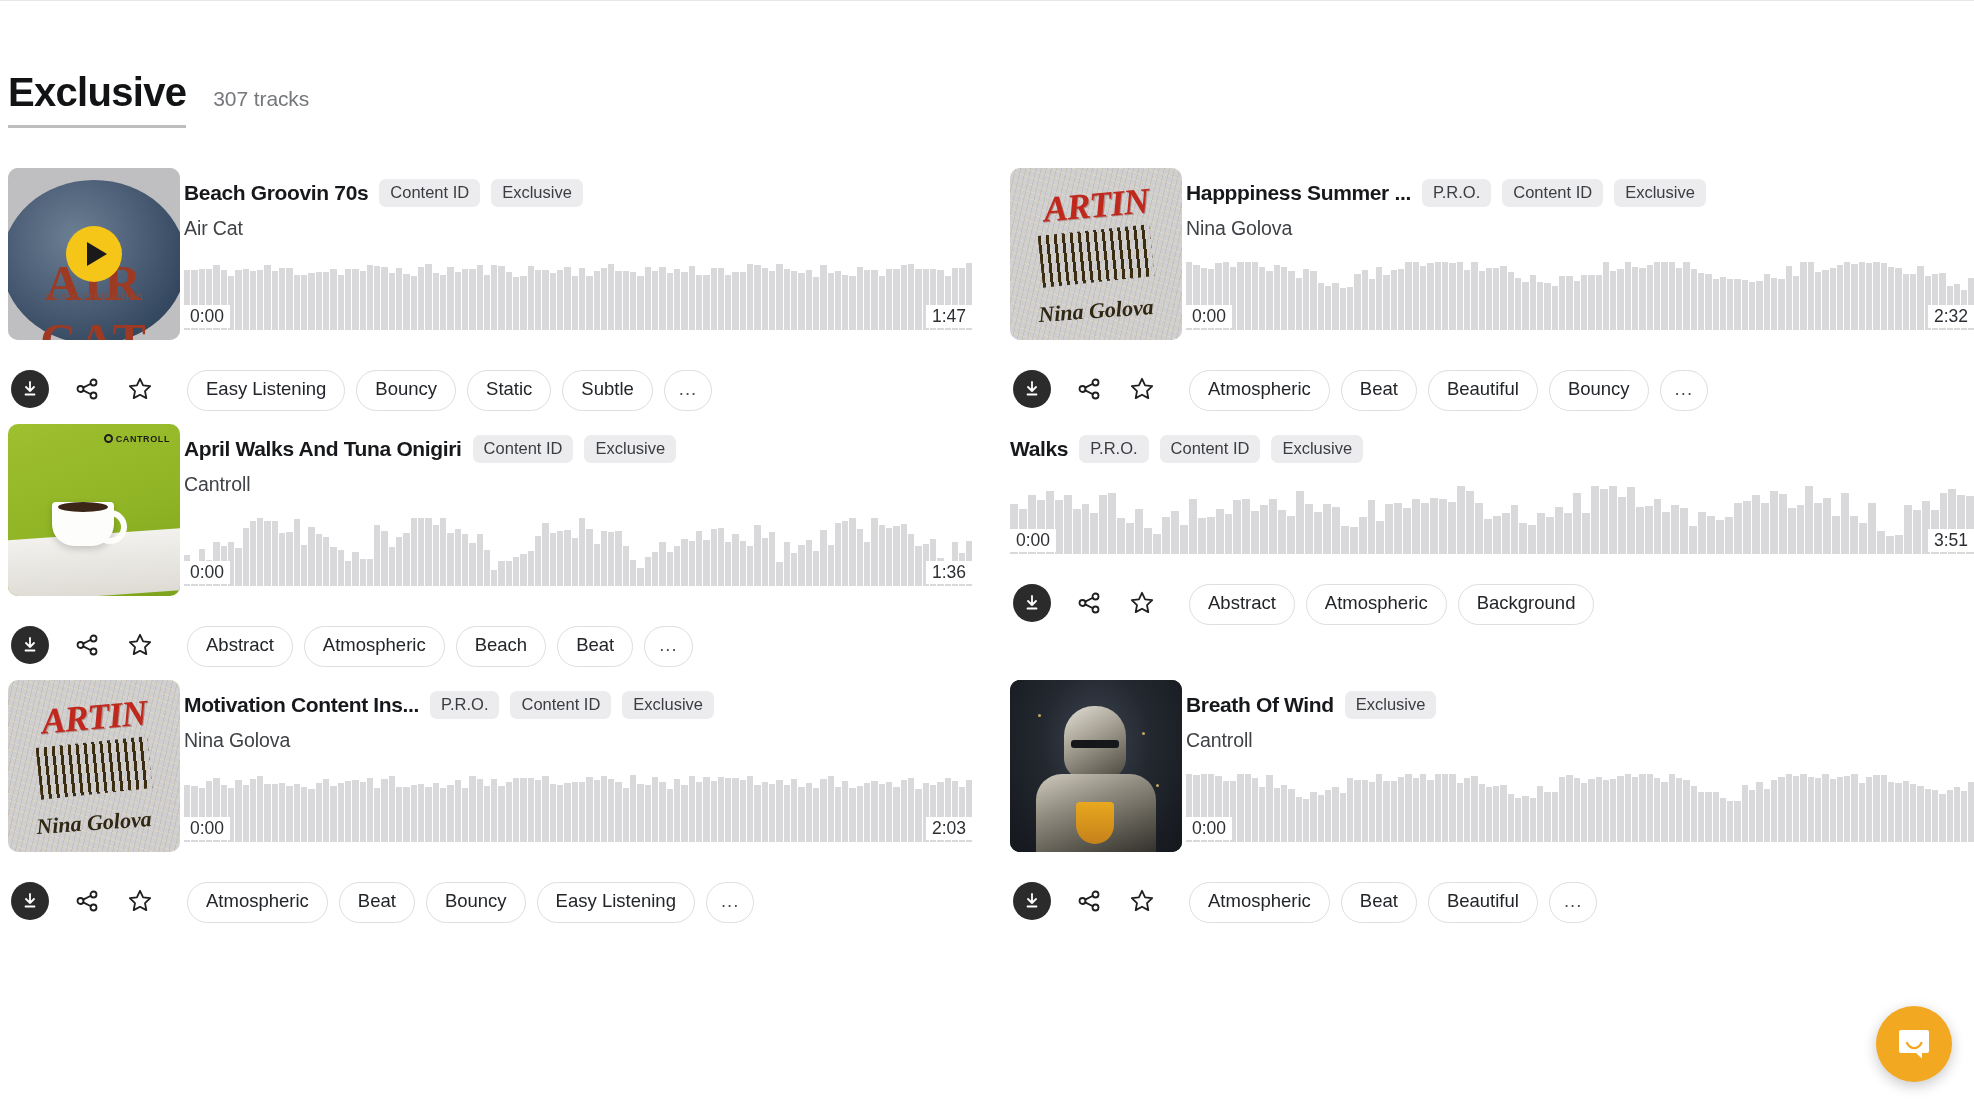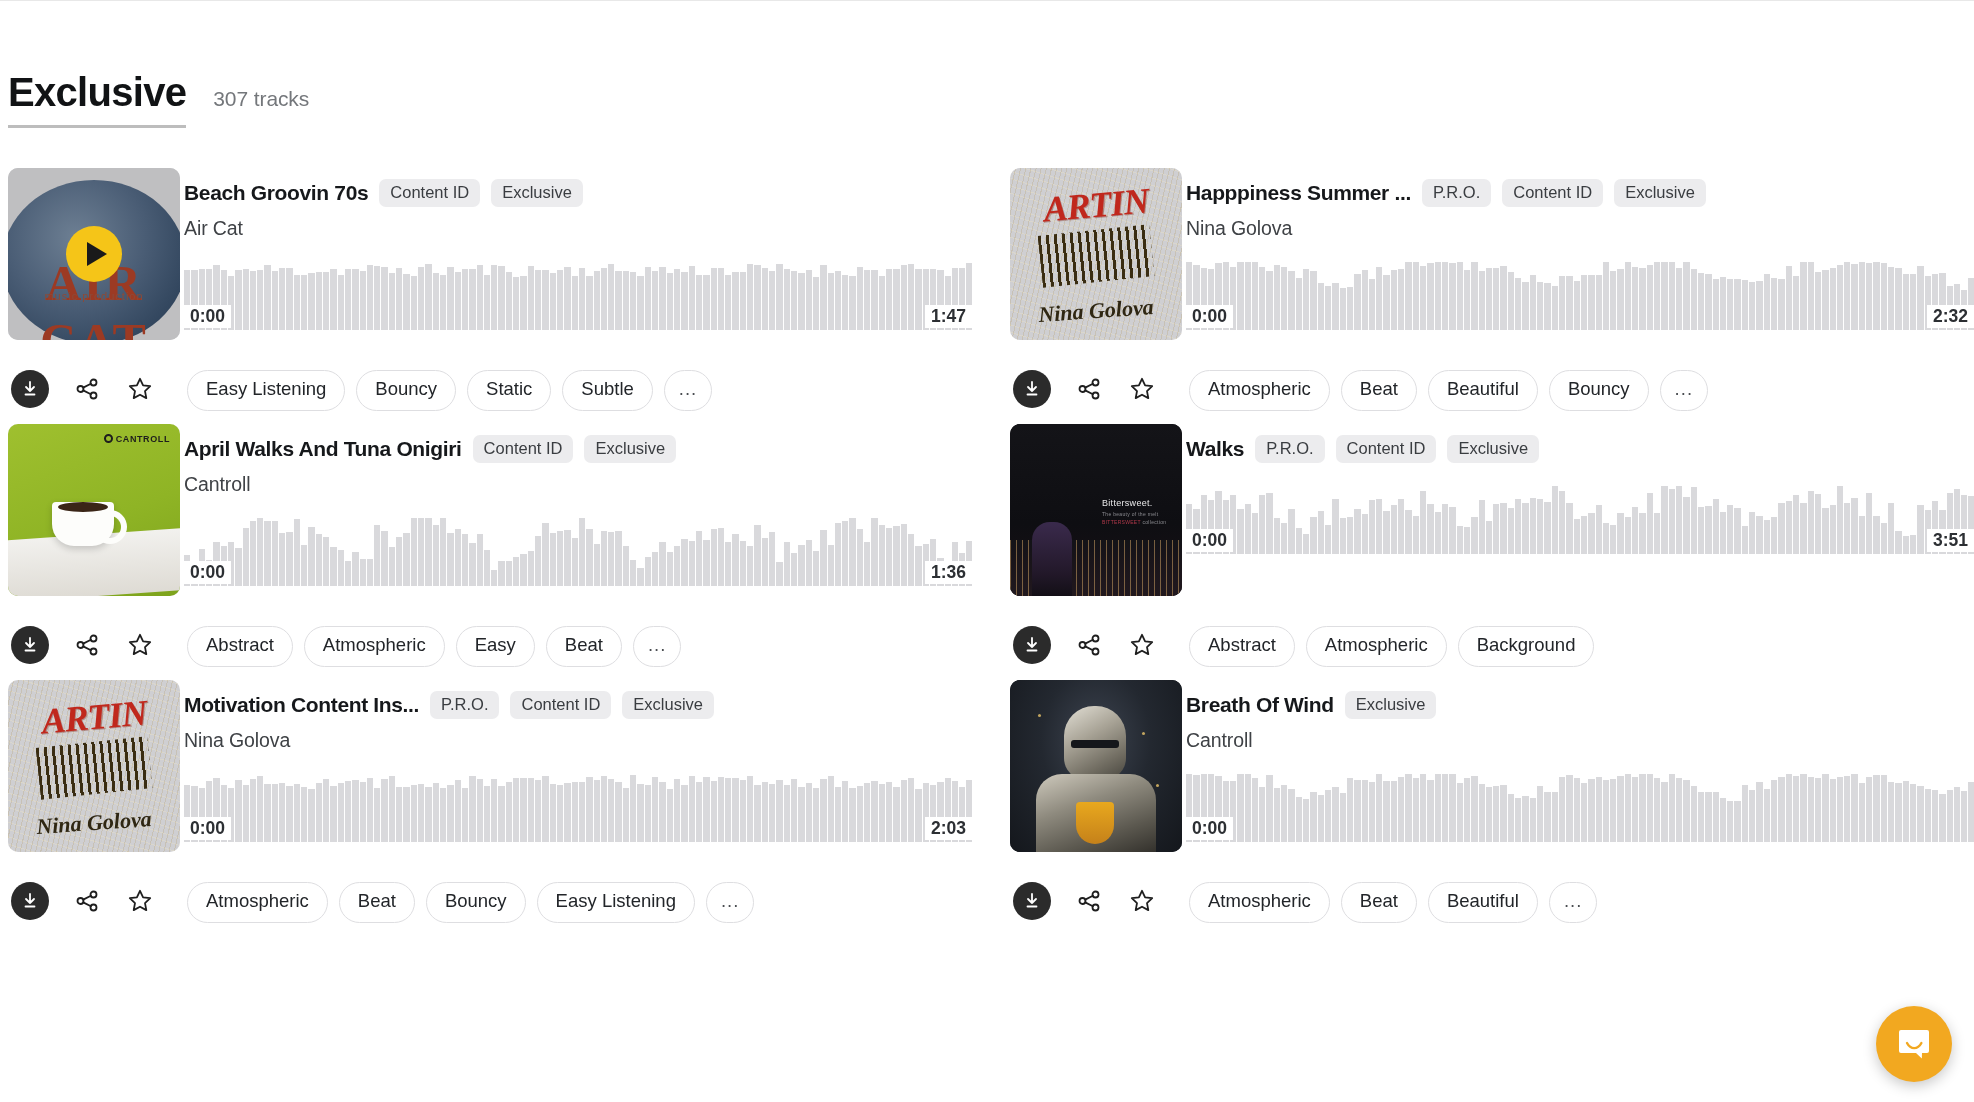--- a/index.html
+++ b/index.html
@@ -297,21 +297,20 @@
     margin-top: 9px;
     letter-spacing: -0.1px;
   }
 
   
   .wave-wrap {
     position: relative;
     margin-top: 22px;
     height: 68px;
     width: 100%;
-    font-weight: bold;
   }
   .wave {
     position: absolute;
     left: 0; bottom: 0;
     height: 68px;
     width: 100%;
     display: flex;
     align-items: flex-end;
     gap: 1px;
     overflow: hidden;
@@ -892,39 +891,29 @@
                 <span class="icon-btn">
                   <svg width="26" height="26" viewBox="0 0 26 26" aria-hidden="true">
                     <path d="M13 2.8 16.1 9.3l7.1.9-5.2 4.9 1.3 7-6.3-3.4-6.3 3.4 1.3-7-5.2-4.9 7.1-.9z" fill="none" stroke="#1e1e1e" stroke-width="1.8" stroke-linejoin="round"></path>
                   </svg>
                 </span>
               </div>
             </div>
             <div class="tags">
               <span class="tag">Abstract</span>
               <span class="tag">Atmospheric</span>
-              <span class="tag">Easy</span>
+              <span class="tag">Beach</span>
               <span class="tag">Beat</span>
               <span class="tag more">...</span>
             </div>
           </div>
         </div>
         <div class="col-gap"></div>
         <div class="track">
           <div style="display:flex">
-            <div class="art-block">
-              <div class="art">
-                <div class="art-inner art-night">
-                  <div class="sky"></div>
-                  <div class="city"></div>
-                  <div class="figure"></div>
-                  <div class="bitter">Bittersweet.<small>The beauty of the melt<br><i>BITTERSWEET</i> collection</small></div>
-                </div>
-              </div>
-            </div>
             <div class="body-block">
               <div class="title-row">
                 <span class="t-title">Walks</span>
                 <span class="badges">
                   <span class="badge">P.R.O.</span>
                   <span class="badge">Content ID</span>
                   <span class="badge">Exclusive</span>
                 </span>
               </div>
               <div class="wave-wrap">

